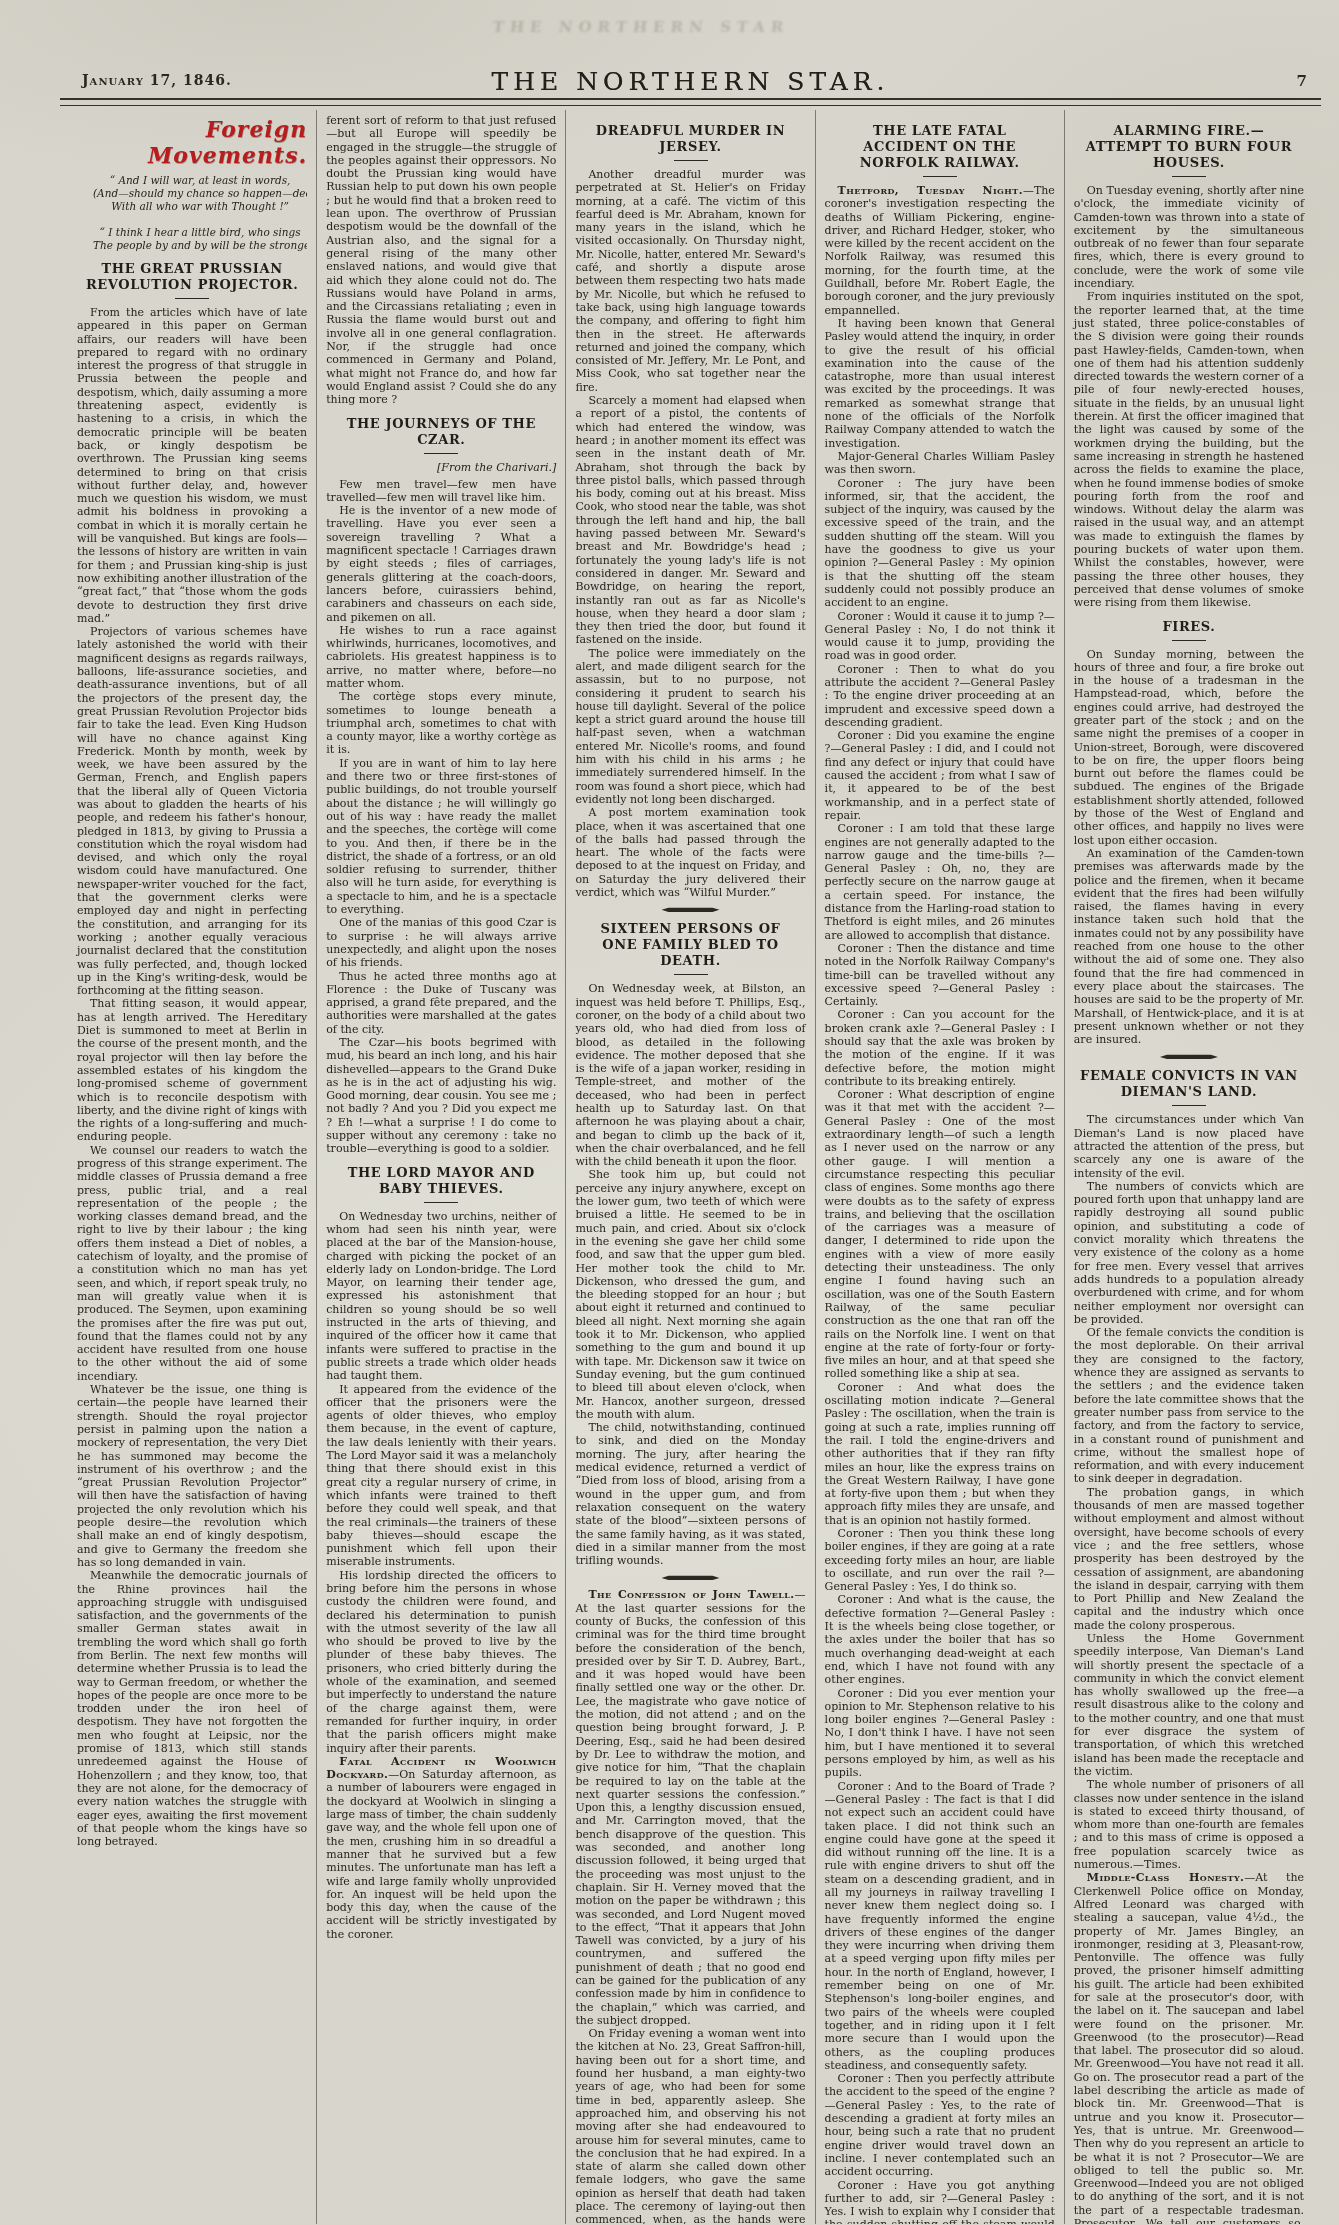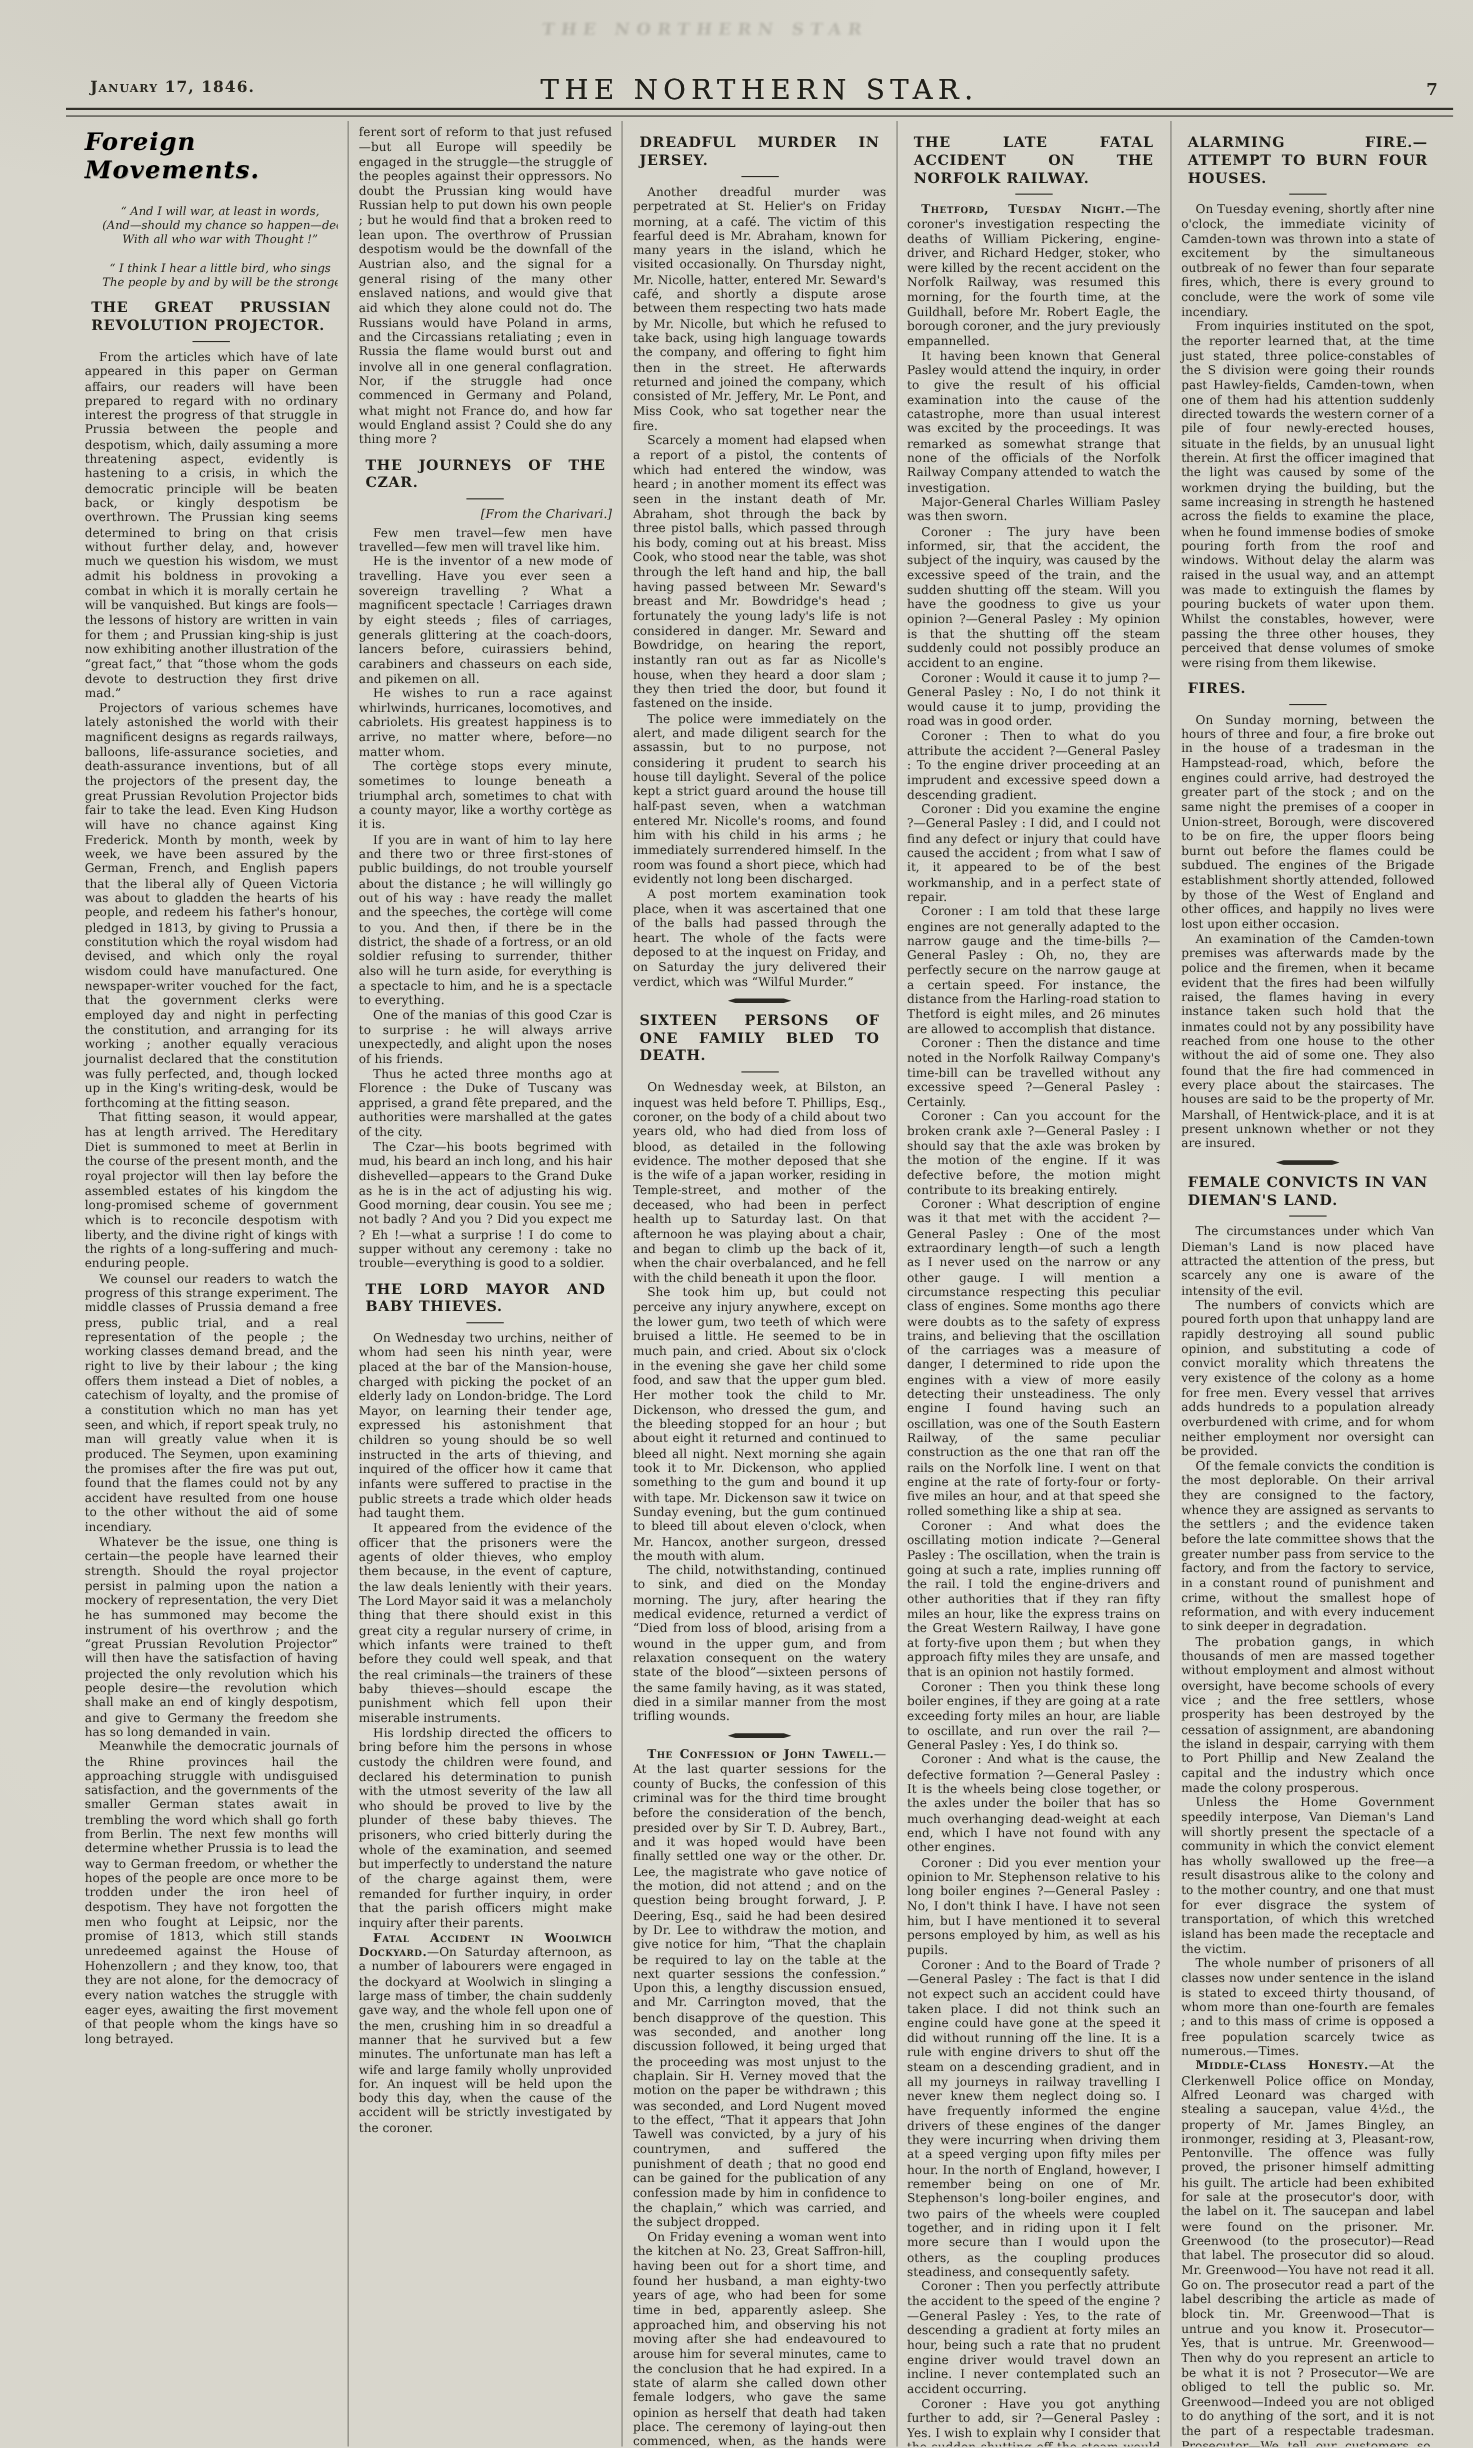--- a/index.html
+++ b/index.html
@@ -38,25 +38,25 @@
   .col{
     flex:1 1 0;min-width:0;height:100%;overflow:hidden;
     padding:4px 9px 0 9px;border-right:1px solid rgba(50,48,40,.55);
     text-align:justify;hyphens:auto;-webkit-hyphens:auto;
   }
   .col:last-child{border-right:none;}
   .col p{margin:0;font-size:11px;line-height:13.3px;text-indent:13px;color:#26241d;}
   .col p.cont{text-indent:0;}
   .lead{font-variant:small-caps;letter-spacing:.4px;font-weight:700;}
   .blackletter{
-    margin:2px 0 18px 0;text-align:left;font-size:22px;font-weight:700;font-style:italic;
-    letter-spacing:1px;color:#000000;text-shadow:.5px .5px 0 rgba(30,28,20,.35);
+    margin:2px 0 6px 0;text-align:right;font-size:22px;font-weight:700;font-style:italic;
+    letter-spacing:1px;color:#b91c1c;text-shadow:.5px .5px 0 rgba(30,28,20,.35);
   }
   h3.head{
-    margin:9px 6px 7px 6px;font-size:13px;line-height:16px;font-weight:700;
+    margin:9px 6px 7px 6px;text-align:center;font-size:13px;line-height:16px;font-weight:700;
     letter-spacing:.6px;color:#201e18;text-indent:0;
   }
   h3.head::after{content:"";display:block;width:34px;height:1px;background:#2a2822;margin:5px auto 0 auto;}
   .subhead{text-align:right;font-size:11px;font-style:italic;margin:2px 0 4px 0;}
   .epigraph{text-align:center;font-size:10.5px;line-height:13px;font-style:italic;margin:2px 0 4px 16px;}
   .epigraph div{white-space:nowrap;overflow:hidden;}
   .sep{width:58px;height:5px;margin:8px auto;background:#2b2922;
        clip-path:polygon(0 50%,12% 8%,88% 8%,100% 50%,88% 92%,12% 92%);}
 </style>
 </head>

